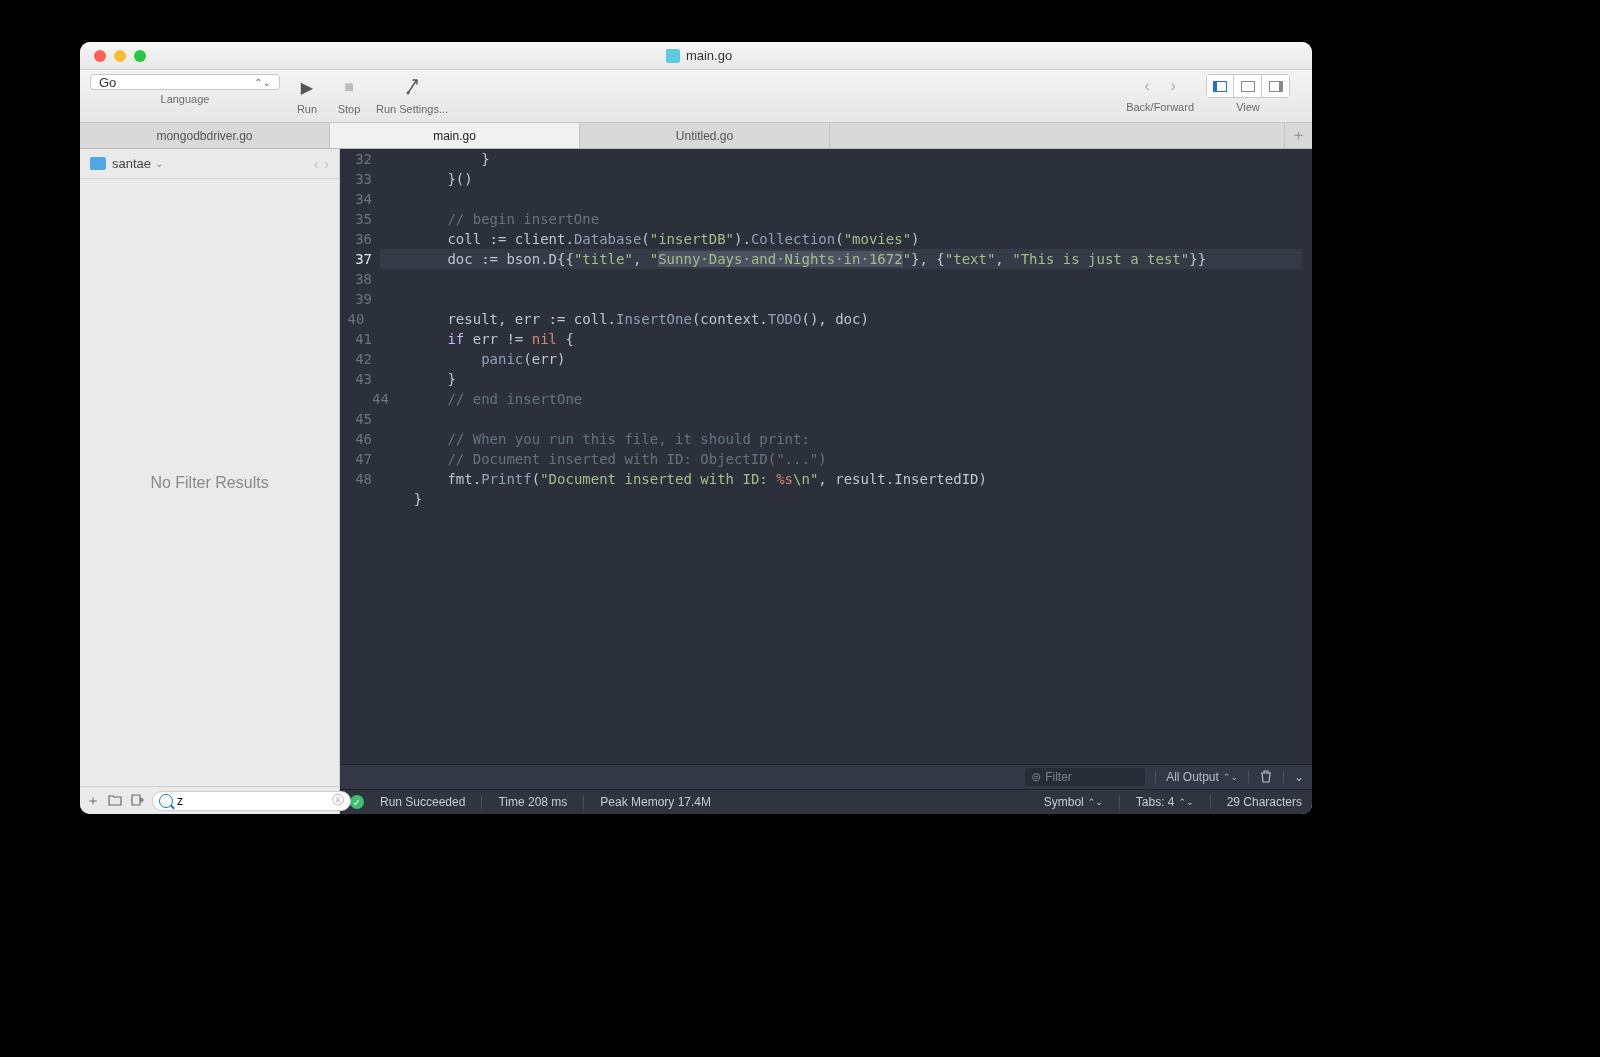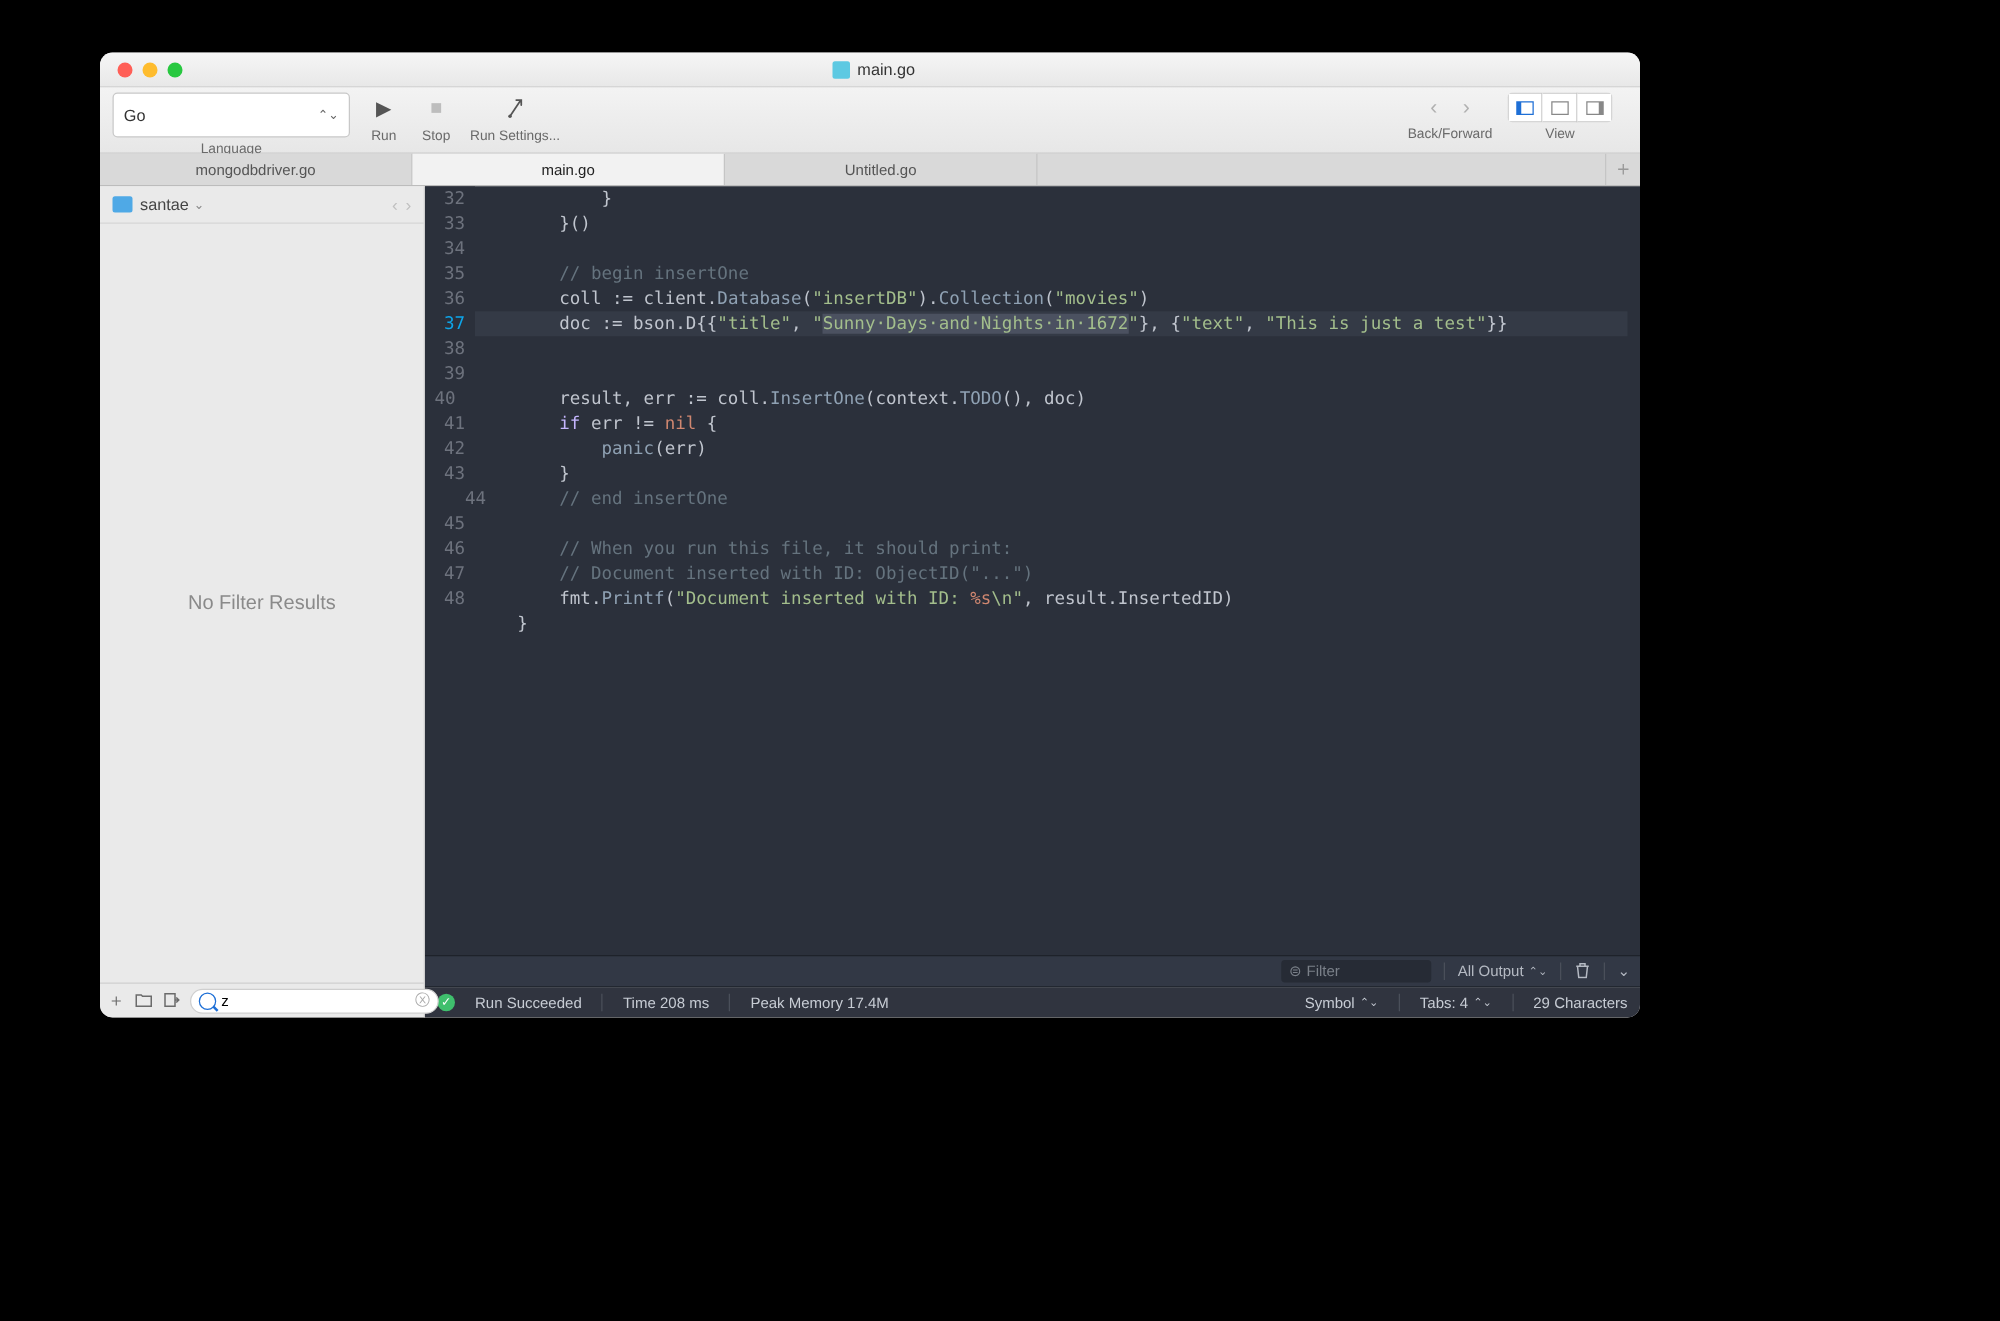--- a/index.html
+++ b/index.html
@@ -42,21 +42,21 @@
   .toolbar {
     height: 53px;
     background: linear-gradient(#f3f3f3,#e7e7e7);
     border-bottom: 1px solid #c8c8c8;
     display:flex;
     align-items:flex-start;
     padding: 4px 10px 0 10px;
   }
   .tb-group { display:flex; flex-direction:column; align-items:center; gap:3px; margin-right:12px;}
   .lang-select {
-    width: 190px; height:36px;
+    width: 190px; height:16px;
     background:#fff; border:1px solid #c8c8c8; border-radius:4px;
     display:flex; align-items:center; justify-content:space-between;
     padding:0 8px; font-size:13px; color:#333;
   }
   .lang-select .chev { font-size:10px; color:#666;}
   .tb-label { font-size:11px; color:#6a6a6a; }
   .tb-btn {
     width:30px; height:26px; display:flex; align-items:center; justify-content:center;
     color:#555; font-size:16px;
   }
@@ -256,21 +256,21 @@
     </div>
 
     <div class="editor-area">
       <div class="editor">
         <div class="gutter">
 <span style="display: block;">32</span>
 <span style="display: block;">33</span>
 <span style="display: block;">34</span>
 <span style="display: block;">35</span>
 <span style="display: block;">36</span>
-<span style="color: #0ea5e9; display: block;">37</span>
+<span style="color: #e5e5e5; display: block;">37</span>
 <span style="display: block;">38</span>
 <span style="display: block;">39</span>
 <span style="display: block; text-align: center;">40</span>
 <span style="display: block;">41</span>
 <span style="display: block;">42</span>
 <span style="display: block;">43</span>
 <span style="display: block; padding-left: 32px;">44</span>
 <span style="display: block;">45</span>
 <span style="display: block;">46</span>
 <span style="display: block;">47</span>

